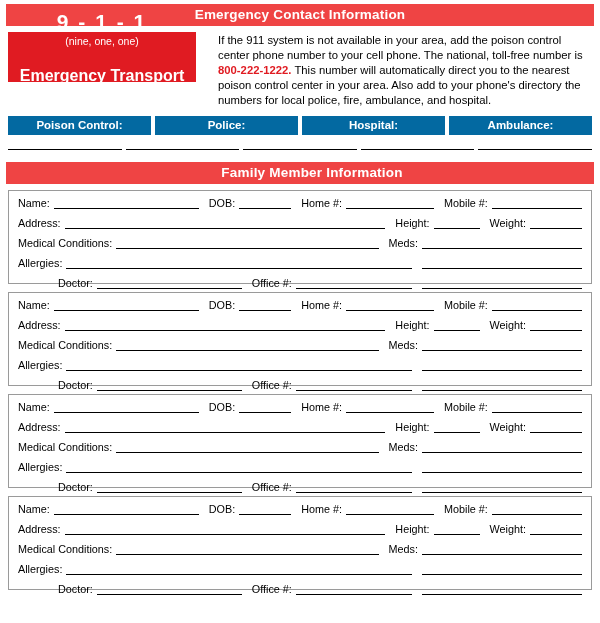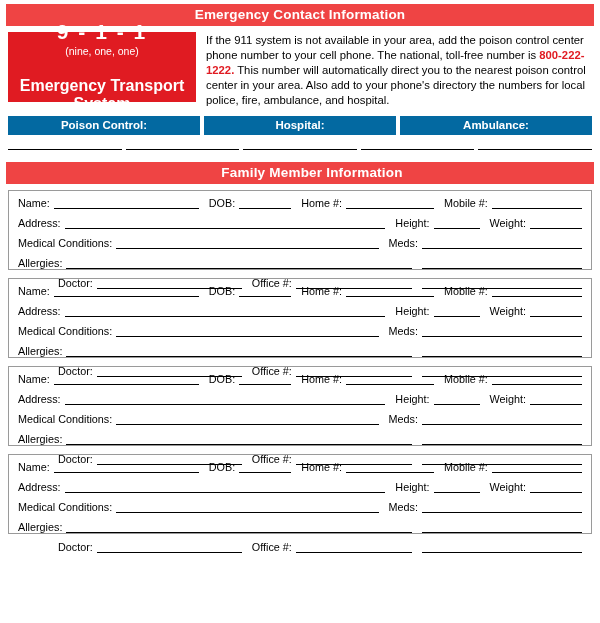--- a/index.html
+++ b/index.html
@@ -40,21 +40,21 @@
     display: flex;
     align-items: flex-start;
     gap: 10px;
     padding: 0 2px;
   }
   .red-box {
     background: #e01b22;
     color: #ffffff;
     width: 188px;
     min-width: 188px;
-    height: 70px;
+    height: 50px;
     box-sizing: border-box;
     display: flex;
     flex-direction: column;
     align-items: center;
     justify-content: center;
     text-align: center;
     padding: 2px 0;
   }
   .red-box .big {
     font-size: 21px;
@@ -68,20 +68,21 @@
     margin-bottom: 20px;
   }
   .red-box .sub {
     font-size: 16px;
     font-weight: bold;
   }
   .emergency-text {
     font-size: 11.3px;
     line-height: 1.33;
     padding-top: 1px;
+    margin-left: 12px;
   }
   .phone-red {
     color: #e01b22;
     font-weight: bold;
   }
 
   
   .label-strip {
     display: flex;
     gap: 4px;
@@ -109,21 +110,21 @@
     border-bottom: 1px solid #000000;
     height: 1px;
   }
 
   
   .member-card {
     border: 1px solid #9a9a9a;
     box-sizing: border-box;
     margin: 0 2px 8px 2px;
     padding: 7px 9px 8px 9px;
-    height: 80px;
+    height: 94px;
   }
   .frow {
     display: flex;
     align-items: flex-end;
     margin-bottom: 9px;
     white-space: nowrap;
   }
   .frow:last-child { margin-bottom: 0; padding-left: 40px; }
   .fl {
     font-size: 10.8px;
@@ -156,20 +157,21 @@
       <div class="mid">(nine, one, one)</div>
       <div class="sub">Emergency Transport System</div>
     </div>
     <div class="emergency-text">
       <span>If the 911 system is not available in your area, add the poison control center phone number to your cell phone. The national, toll-free number is </span><span class="phone-red">800-222-1222.</span><span> This number will automatically direct you to the nearest poison control center in your area. Also add to your phone's directory the numbers for local police, fire, ambulance, and hospital.</span>
     </div>
   </div>
 
   <div class="label-strip">
     <div class="label-cell">Poison Control:</div>
+    <div class="label-cell">Police:</div>
     <div class="label-cell">Hospital:</div>
     <div class="label-cell">Ambulance:</div>
   </div>
 
   <div class="blank-strip">
     <div class="blank-cell"></div>
     <div class="blank-cell"></div>
     <div class="blank-cell"></div>
     <div class="blank-cell"></div>
     <div class="blank-cell"></div>

